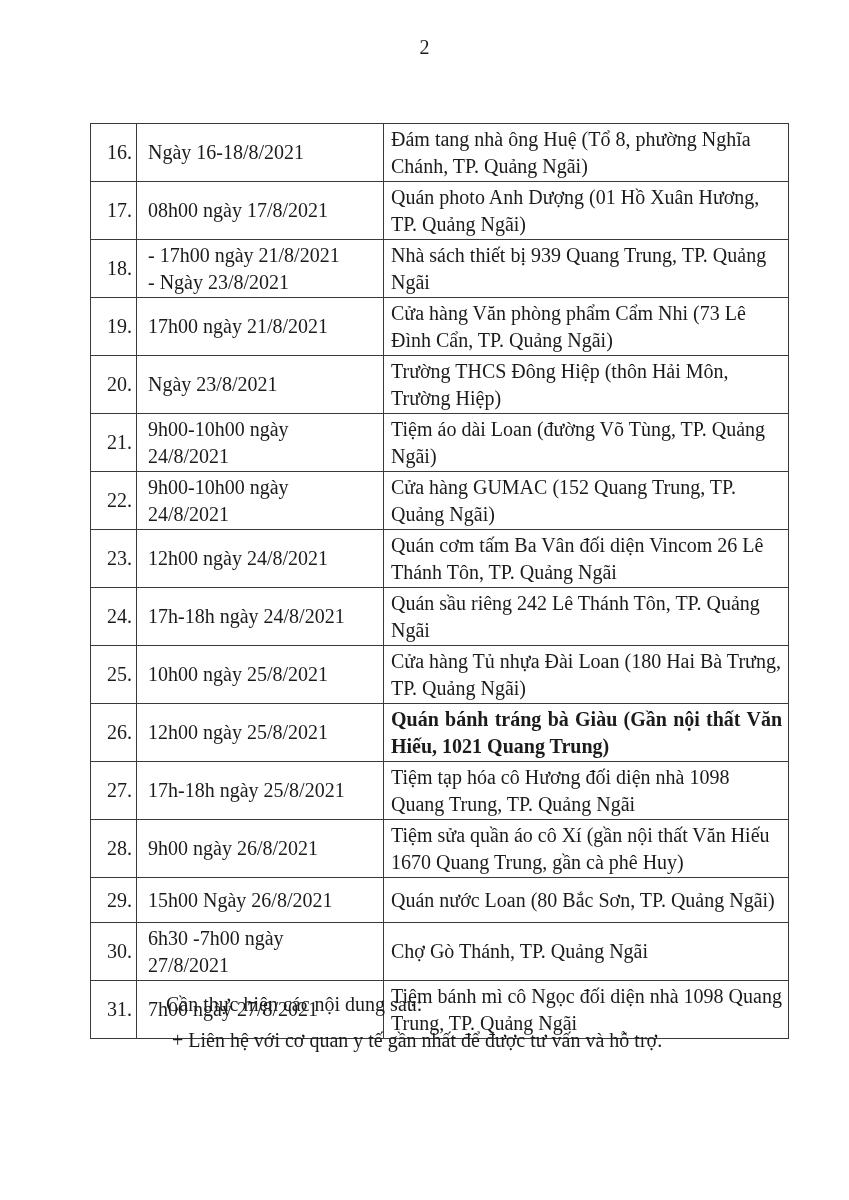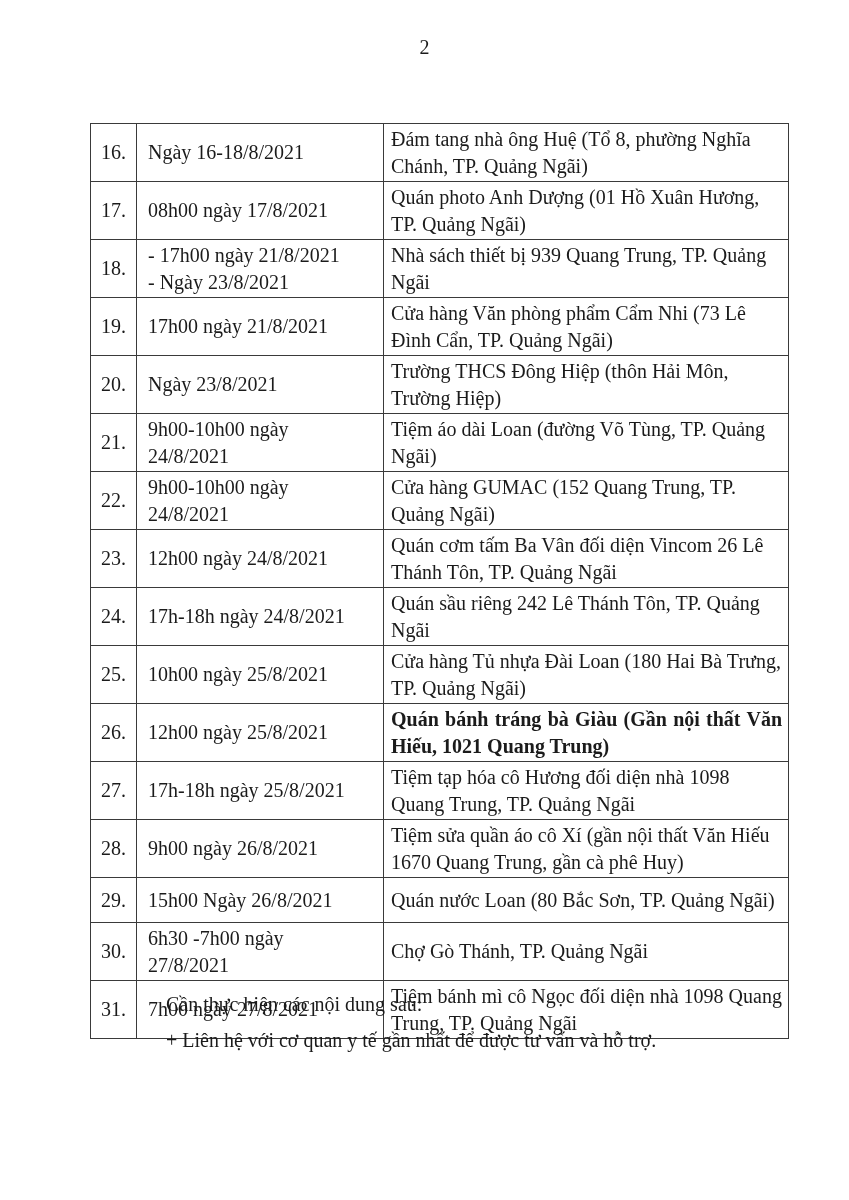--- a/index.html
+++ b/index.html
@@ -36,21 +36,21 @@
   table.schedule td {
     border: 1px solid #3a3a3a;
     font-size: 20px;
     line-height: 26.5px;
     vertical-align: middle;
     height: 40px; 
     overflow: hidden;
   }
   td.no {
     text-align: left;
-    padding: 2px 10px;
+    padding: 2px 16px;
   }
   td.time {
     padding: 2px 22px 2px 11px;
     white-space: pre-line;
   }
   td.loc {
     padding: 2px 6px 2px 7px;
   }
   td.loc.justify {
     text-align: justify;
@@ -61,21 +61,21 @@
     left: 166px;
     top: 982px;
     width: 620px;
     font-size: 20px;
     line-height: 26.5px;
   }
   .footer .heading {
     margin: 9px 0 9px 0;
   }
   .footer .item {
-    margin: 0;
+    margin: 6px;
   }
 </style>
 </head>
 <body>
 
 <div class="page">
 
   <div class="page-number">2</div>
 
   <table class="schedule">

